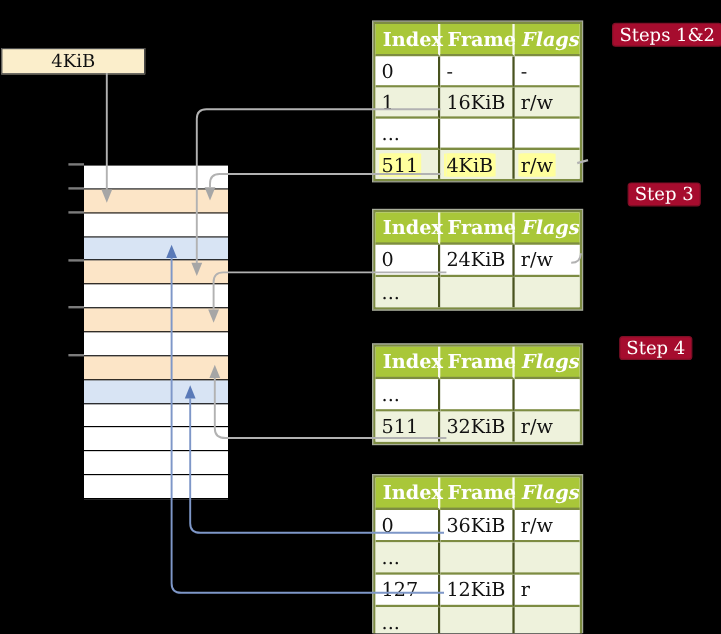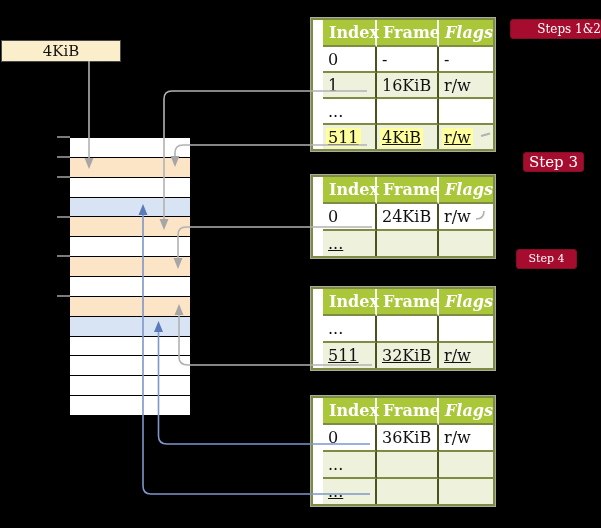--- a/index.html
+++ b/index.html
@@ -17,48 +17,48 @@
          display:flex;flex-direction:column;border-top:1px solid #000;}
   .mrow{flex:1;border-bottom:1px solid #000;}
   .mrow[data-shade="white"]{background:#ffffff;}
   .mrow[data-shade="peach"]{background:#fce5c7;}
   .mrow[data-shade="blue"]{background:#d8e4f4;}
   .tick{position:absolute;left:57px;width:13px;height:2px;background:#7b7b7b;}
   
   .ptable{position:absolute;left:311px;outline:1px solid #a8ad9a;}
   .ptable table{border-collapse:separate;border-spacing:0;table-layout:fixed;width:170px;
                 border:2px solid #7d8c42;background:#fff;color:#111;font-size:16px;
-                font-family:inherit;padding-left:10px;}
+                font-family:inherit;}
   .ptable th{background:#a9c739;color:#fff;font-weight:bold;text-align:left;
              padding:0 0 0 6px;height:25px;border-bottom:2px solid #7d8c42;
              border-right:2px solid #f7f9ee;font-size:16px;}
   .ptable th:last-child{border-right:none;font-style:italic;}
   .ptable td{height:25px;padding:0 0 0 5px;border-right:2px solid #49531f;
              border-bottom:2px solid #7d8c42;overflow:hidden;}
   .rows26 td{height:24px;}
-  .ptable tr:last-child td{border-bottom:none;text-decoration:underline;}
+  .ptable tr:last-child td{border-bottom:none;}
   .ptable td:last-child{border-right:none;}
   .ptable tr[data-shade~="white"] td{background:#ffffff;}
   .ptable tr[data-shade~="green"] td{background:#eef2dc;}
   .ptable tr[data-shade~="hl"] td .ct{background:#ffff9d;box-shadow:2px 0 0 #ffff9d,-2px 0 0 #ffff9d;}
   
   #overlay{position:absolute;left:0;top:0;pointer-events:none;}
 </style>
 </head>
 <body>
 
 <div id="canvas">
 
   <div class="box4kib">
     <span>4KiB</span>
   </div>
 
-  <div class="badge" style="left:510px;top:19px;width:90px;height:18px;line-height:18px;font-size:12px;border-radius:3px;text-align:right;">Steps 1&amp;2</div>
+  <div class="badge" style="left:510px;top:19px;width:90px;height:18px;line-height:18px;font-size:15px;border-radius:3px;">Steps 1&amp;2</div>
   <div class="badge" style="left:523px;top:152px;width:59px;height:18px;line-height:18px;font-size:15px;border-radius:3px;">Step 3</div>
-  <div class="badge" style="left:516px;top:249px;width:59px;height:18px;line-height:18px;font-size:11px;border-radius:3px;">Step 4</div>
+  <div class="badge" style="left:516px;top:280px;width:59px;height:18px;line-height:18px;font-size:15px;border-radius:3px;">Step 4</div>
 
   <div class="strip">
     <div class="mrow" data-shade="white"></div>
     <div class="mrow" data-shade="peach"></div>
     <div class="mrow" data-shade="white"></div>
     <div class="mrow" data-shade="blue"></div>
     <div class="mrow" data-shade="peach"></div>
     <div class="mrow" data-shade="white"></div>
     <div class="mrow" data-shade="peach"></div>
     <div class="mrow" data-shade="white"></div>
@@ -192,20 +192,25 @@
         <tr data-shade="white">
           <td><span class="ct">0</span></td>
           <td><span class="ct">36KiB</span></td>
           <td><span class="ct">r/w</span></td>
         </tr>
         <tr data-shade="green">
           <td><span class="ct">...</span></td>
           <td><span class="ct"></span></td>
           <td><span class="ct"></span></td>
         </tr>
+        <tr data-shade="white">
+          <td><span class="ct">127</span></td>
+          <td><span class="ct">12KiB</span></td>
+          <td><span class="ct">r</span></td>
+        </tr>
         <tr data-shade="green">
           <td><span class="ct">...</span></td>
           <td><span class="ct"></span></td>
           <td><span class="ct"></span></td>
         </tr>
       </tbody>
     </table>
   </div>
 
   <svg id="overlay" width="601" height="528" viewBox="0 0 601 528">

